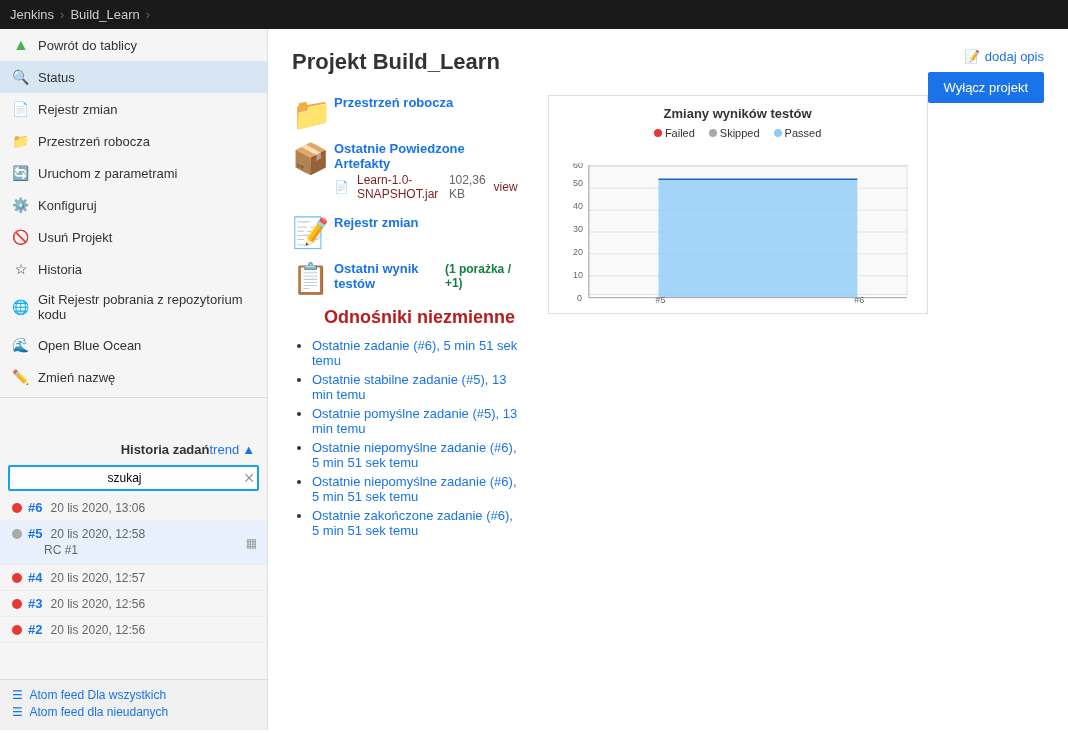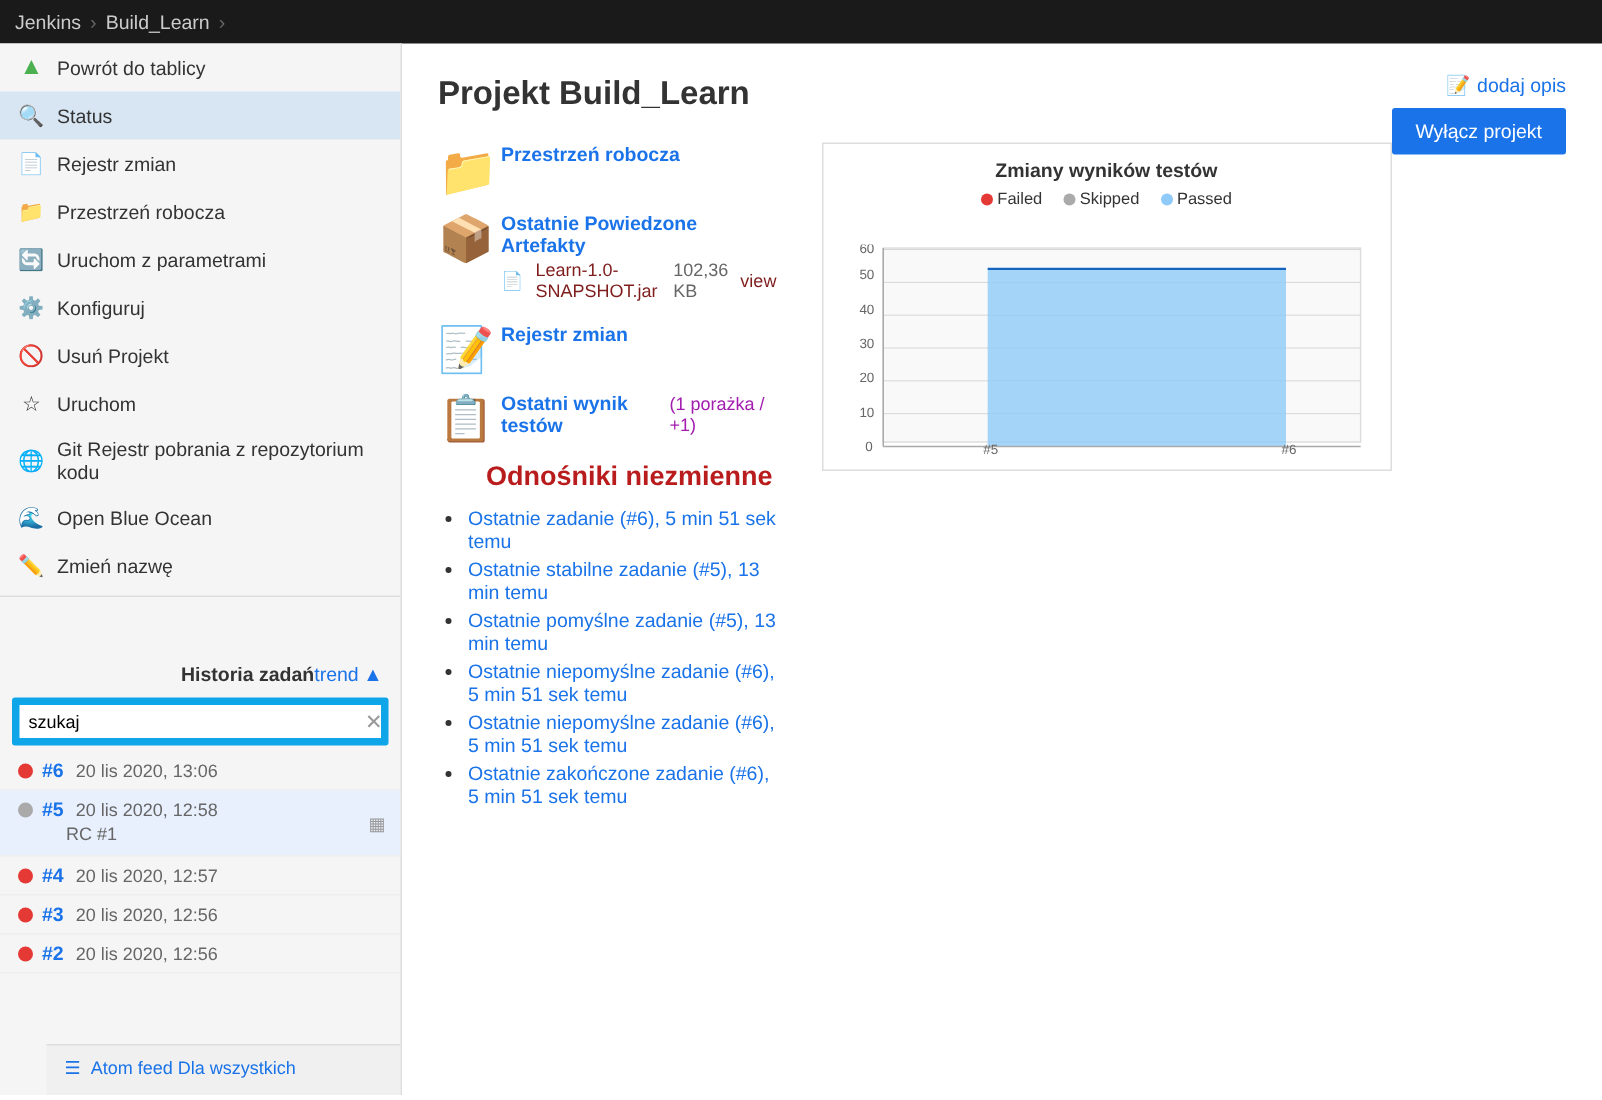--- a/index.html
+++ b/index.html
@@ -61,23 +61,24 @@
       padding: 8px 12px 4px;
       font-weight: bold;
       font-size: 13px;
       margin-top: 32px;
     }
     .trend-link { color: #1a73e8; text-decoration: none; font-weight: normal; font-size: 13px; display: flex; align-items: center; gap: 3px; }
     .search-container { position: relative; padding: 4px 8px; }
     .search-input {
       width: 100%;
       padding: 4px 24px 4px 6px;
-      border: 5px solid #0ea5e9;
+      border: 2px solid #0ea5e9;
       font-size: 12px;
       border-radius: 2px;
+      text-align: center;
     }
     .search-clear {
       position: absolute;
       right: 12px;
       top: 50%;
       transform: translateY(-50%);
       cursor: pointer;
       color: #999;
       font-size: 14px;
     }
@@ -114,21 +115,20 @@
       color: #999;
       font-size: 12px;
     }
 
     
     .atom-feeds {
       background: #f0f0f0;
       border-top: 1px solid #ddd;
       padding: 8px 12px;
       margin-top: auto;
-      margin-left: 31px;
     }
     .atom-link { color: #1a73e8; text-decoration: none; font-size: 12px; display: block; margin-bottom: 3px; }
     .atom-icon { font-size: 12px; margin-right: 4px; }
 
     
     .main {
       flex: 1;
       overflow-y: auto;
       padding: 20px 24px;
     }
@@ -221,21 +221,21 @@
     <a class="sidebar-item">
       <span class="sidebar-icon">⚙️</span>
       <span>Konfiguruj</span>
     </a>
     <a class="sidebar-item">
       <span class="sidebar-icon" style="color:#e53935;">🚫</span>
       <span>Usuń Projekt</span>
     </a>
     <a class="sidebar-item">
       <span class="sidebar-icon">☆</span>
-      <span>Uruchom</span>
+      <span>Historia</span>
     </a>
     <a class="sidebar-item">
       <span class="sidebar-icon">🌐</span>
       <span>Git Rejestr pobrania z repozytorium kodu</span>
     </a>
     <a class="sidebar-item">
       <span class="sidebar-icon">🌊</span>
       <span>Open Blue Ocean</span>
     </a>
     <a class="sidebar-item">
@@ -307,20 +307,24 @@
           <a class="build-number" href="#">#2</a>
           <span class="build-date">20 lis 2020, 12:56</span>
         </div>
       </div>
     </div>
 
     <div class="atom-feeds">
       <a class="atom-link" href="#">
         <span class="atom-icon">☰</span>
         <span>Atom feed Dla wszystkich</span>
+      </a>
+      <a class="atom-link" href="#">
+        <span class="atom-icon">☰</span>
+        <span>Atom feed dla nieudanych</span>
       </a>
     </div>
   </div>
 
   <div class="main">
     <div class="top-actions">
       <a class="add-desc-link" href="#">
         <span>📝</span>
         <span>dodaj opis</span>
       </a>
@@ -366,21 +370,21 @@
           </div>
         </div>
 
         <div class="file-item">
           <div class="file-icon">
             <span style="font-size:30px; color:#4a7c59;">📋</span>
           </div>
           <div class="file-details">
             <div style="display:flex; align-items:center; gap:3px;">
               <a class="file-title" href="#">Ostatni wynik testów</a>
-              <span style="font-size:12px; color:#a21caf;">(1 porażka / +1)</span>
+              <span style="font-size:12px; color:#15803d;font-weight:bold;">(1 porażka / +1)</span>
             </div>
           </div>
         </div>
 
         <div style="margin-top: 10px;">
           <h2 class="section-title">Odnośniki niezmienne</h2>
           <ul class="permalink-list">
             <li><a href="#">Ostatnie zadanie (#6), 5 min 51 sek temu</a></li>
             <li><a href="#">Ostatnie stabilne zadanie (#5), 13 min temu</a></li>
             <li><a href="#">Ostatnie pomyślne zadanie (#5), 13 min temu</a></li>

